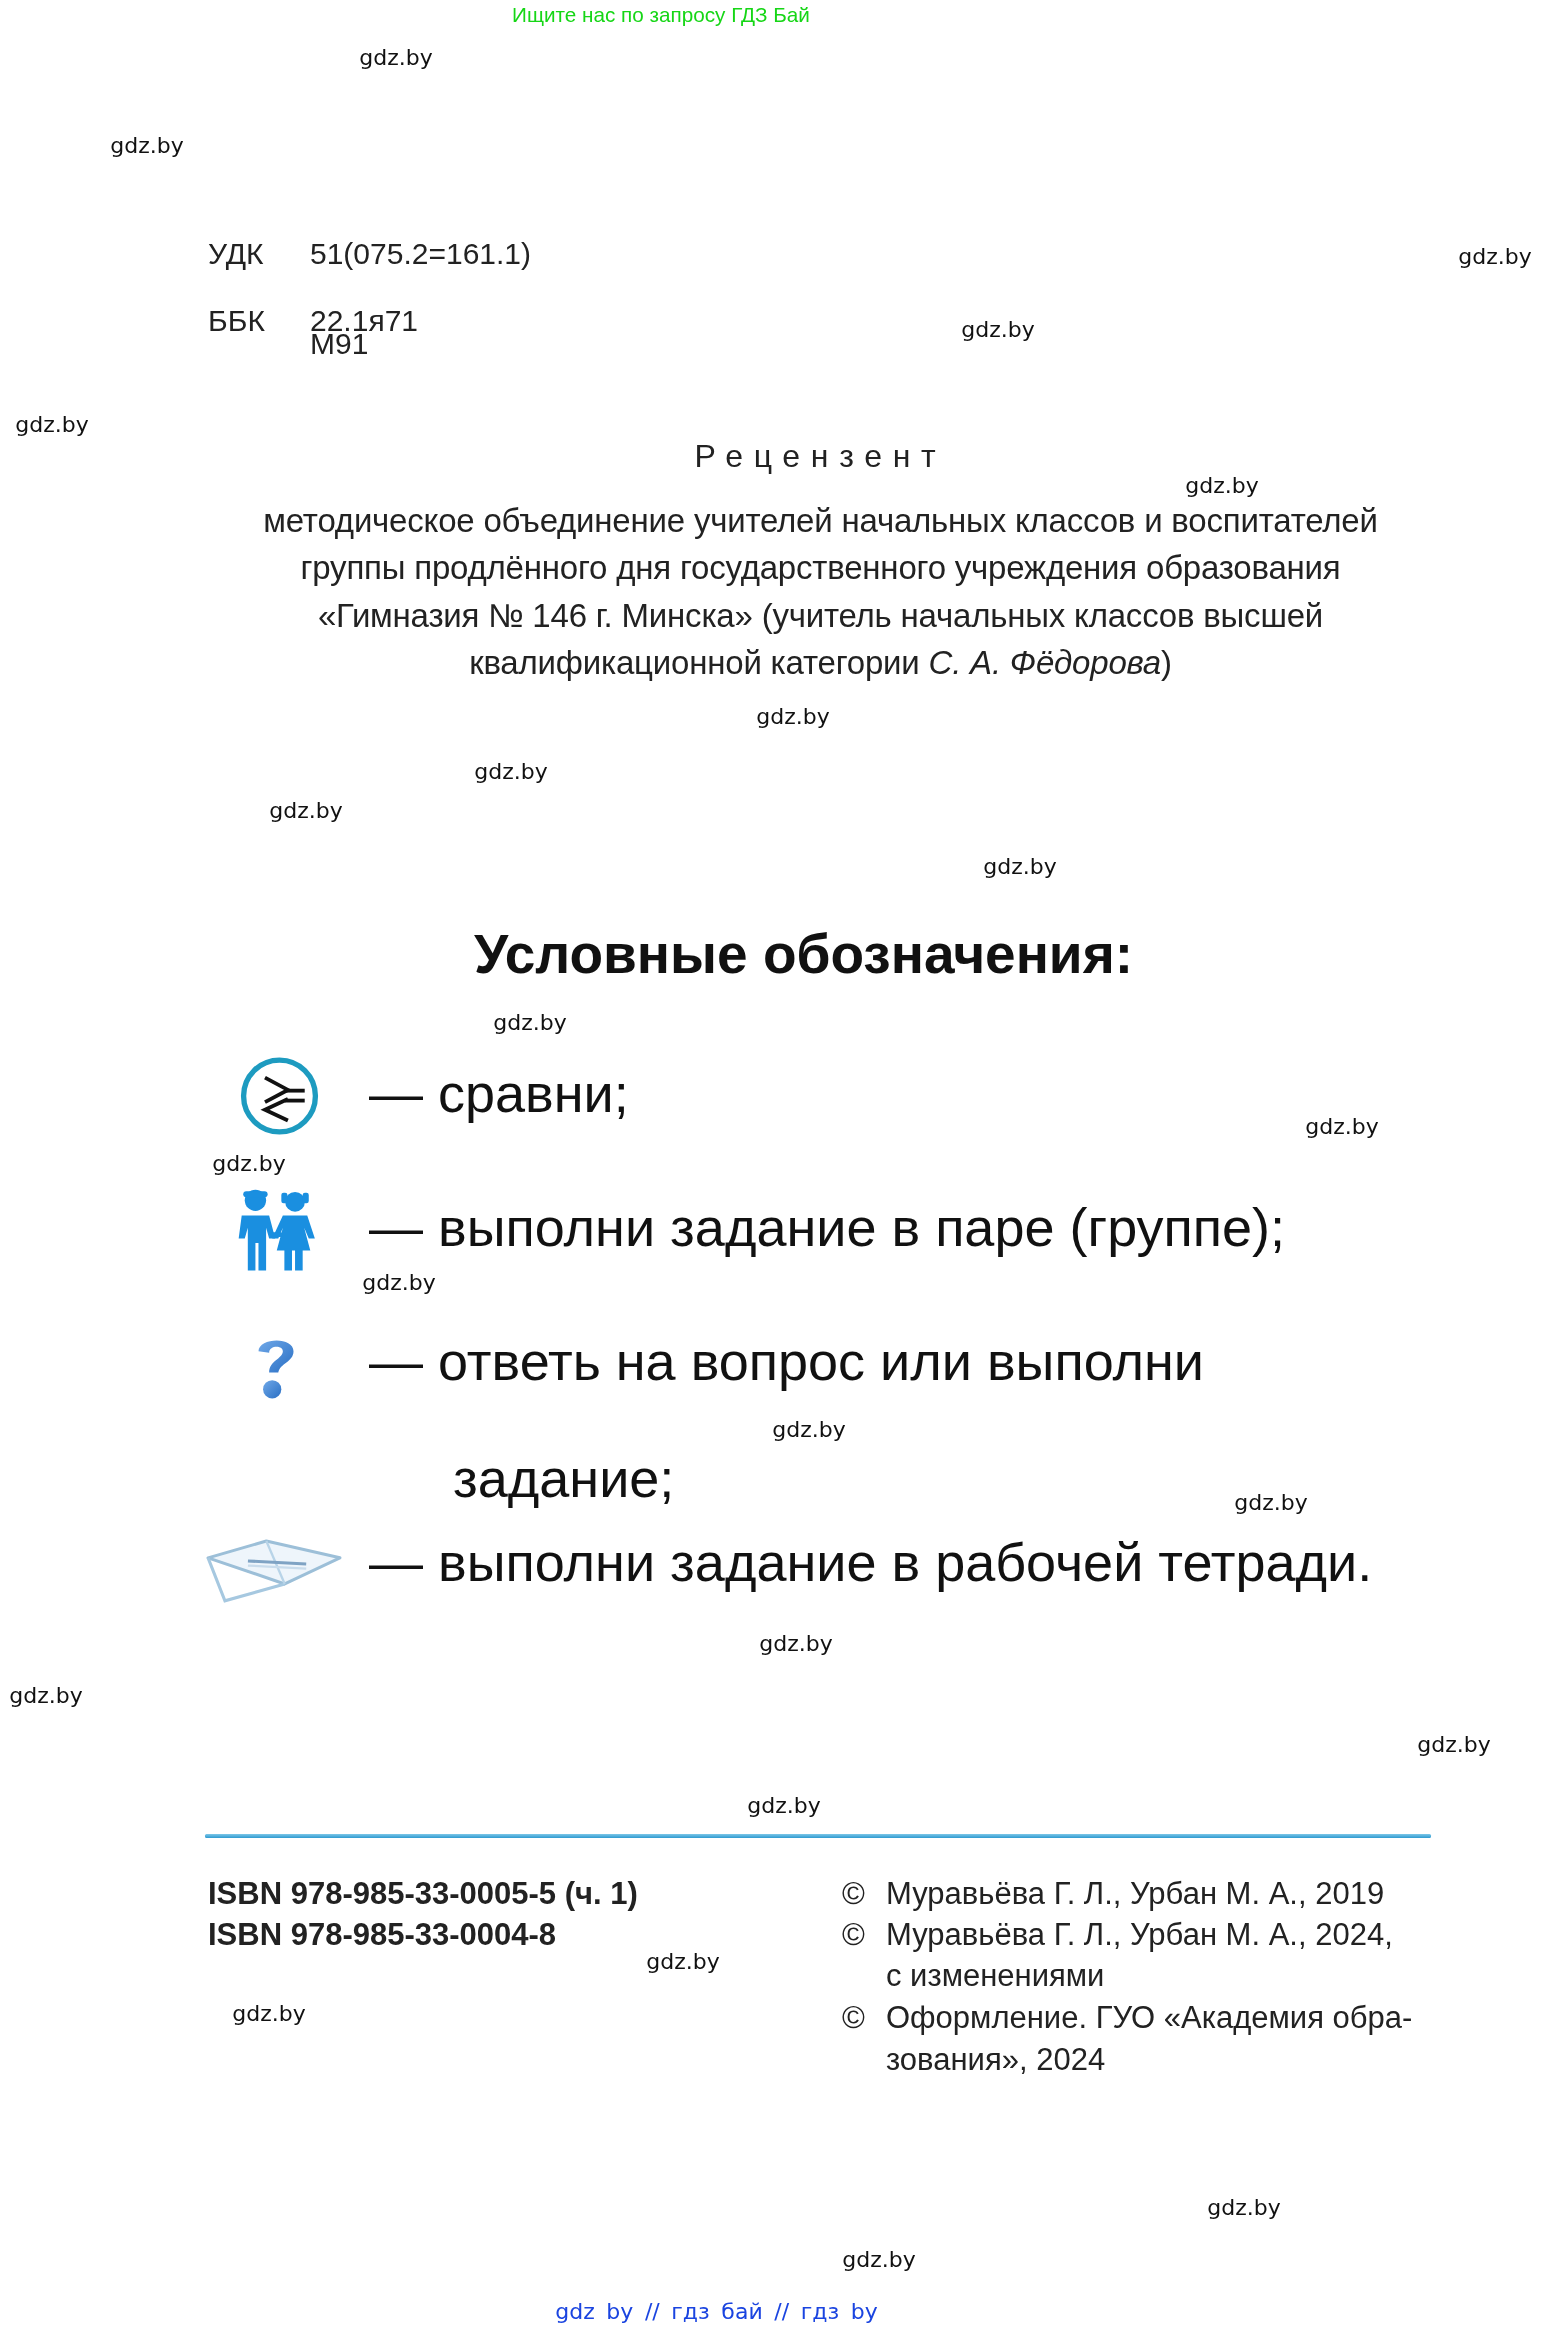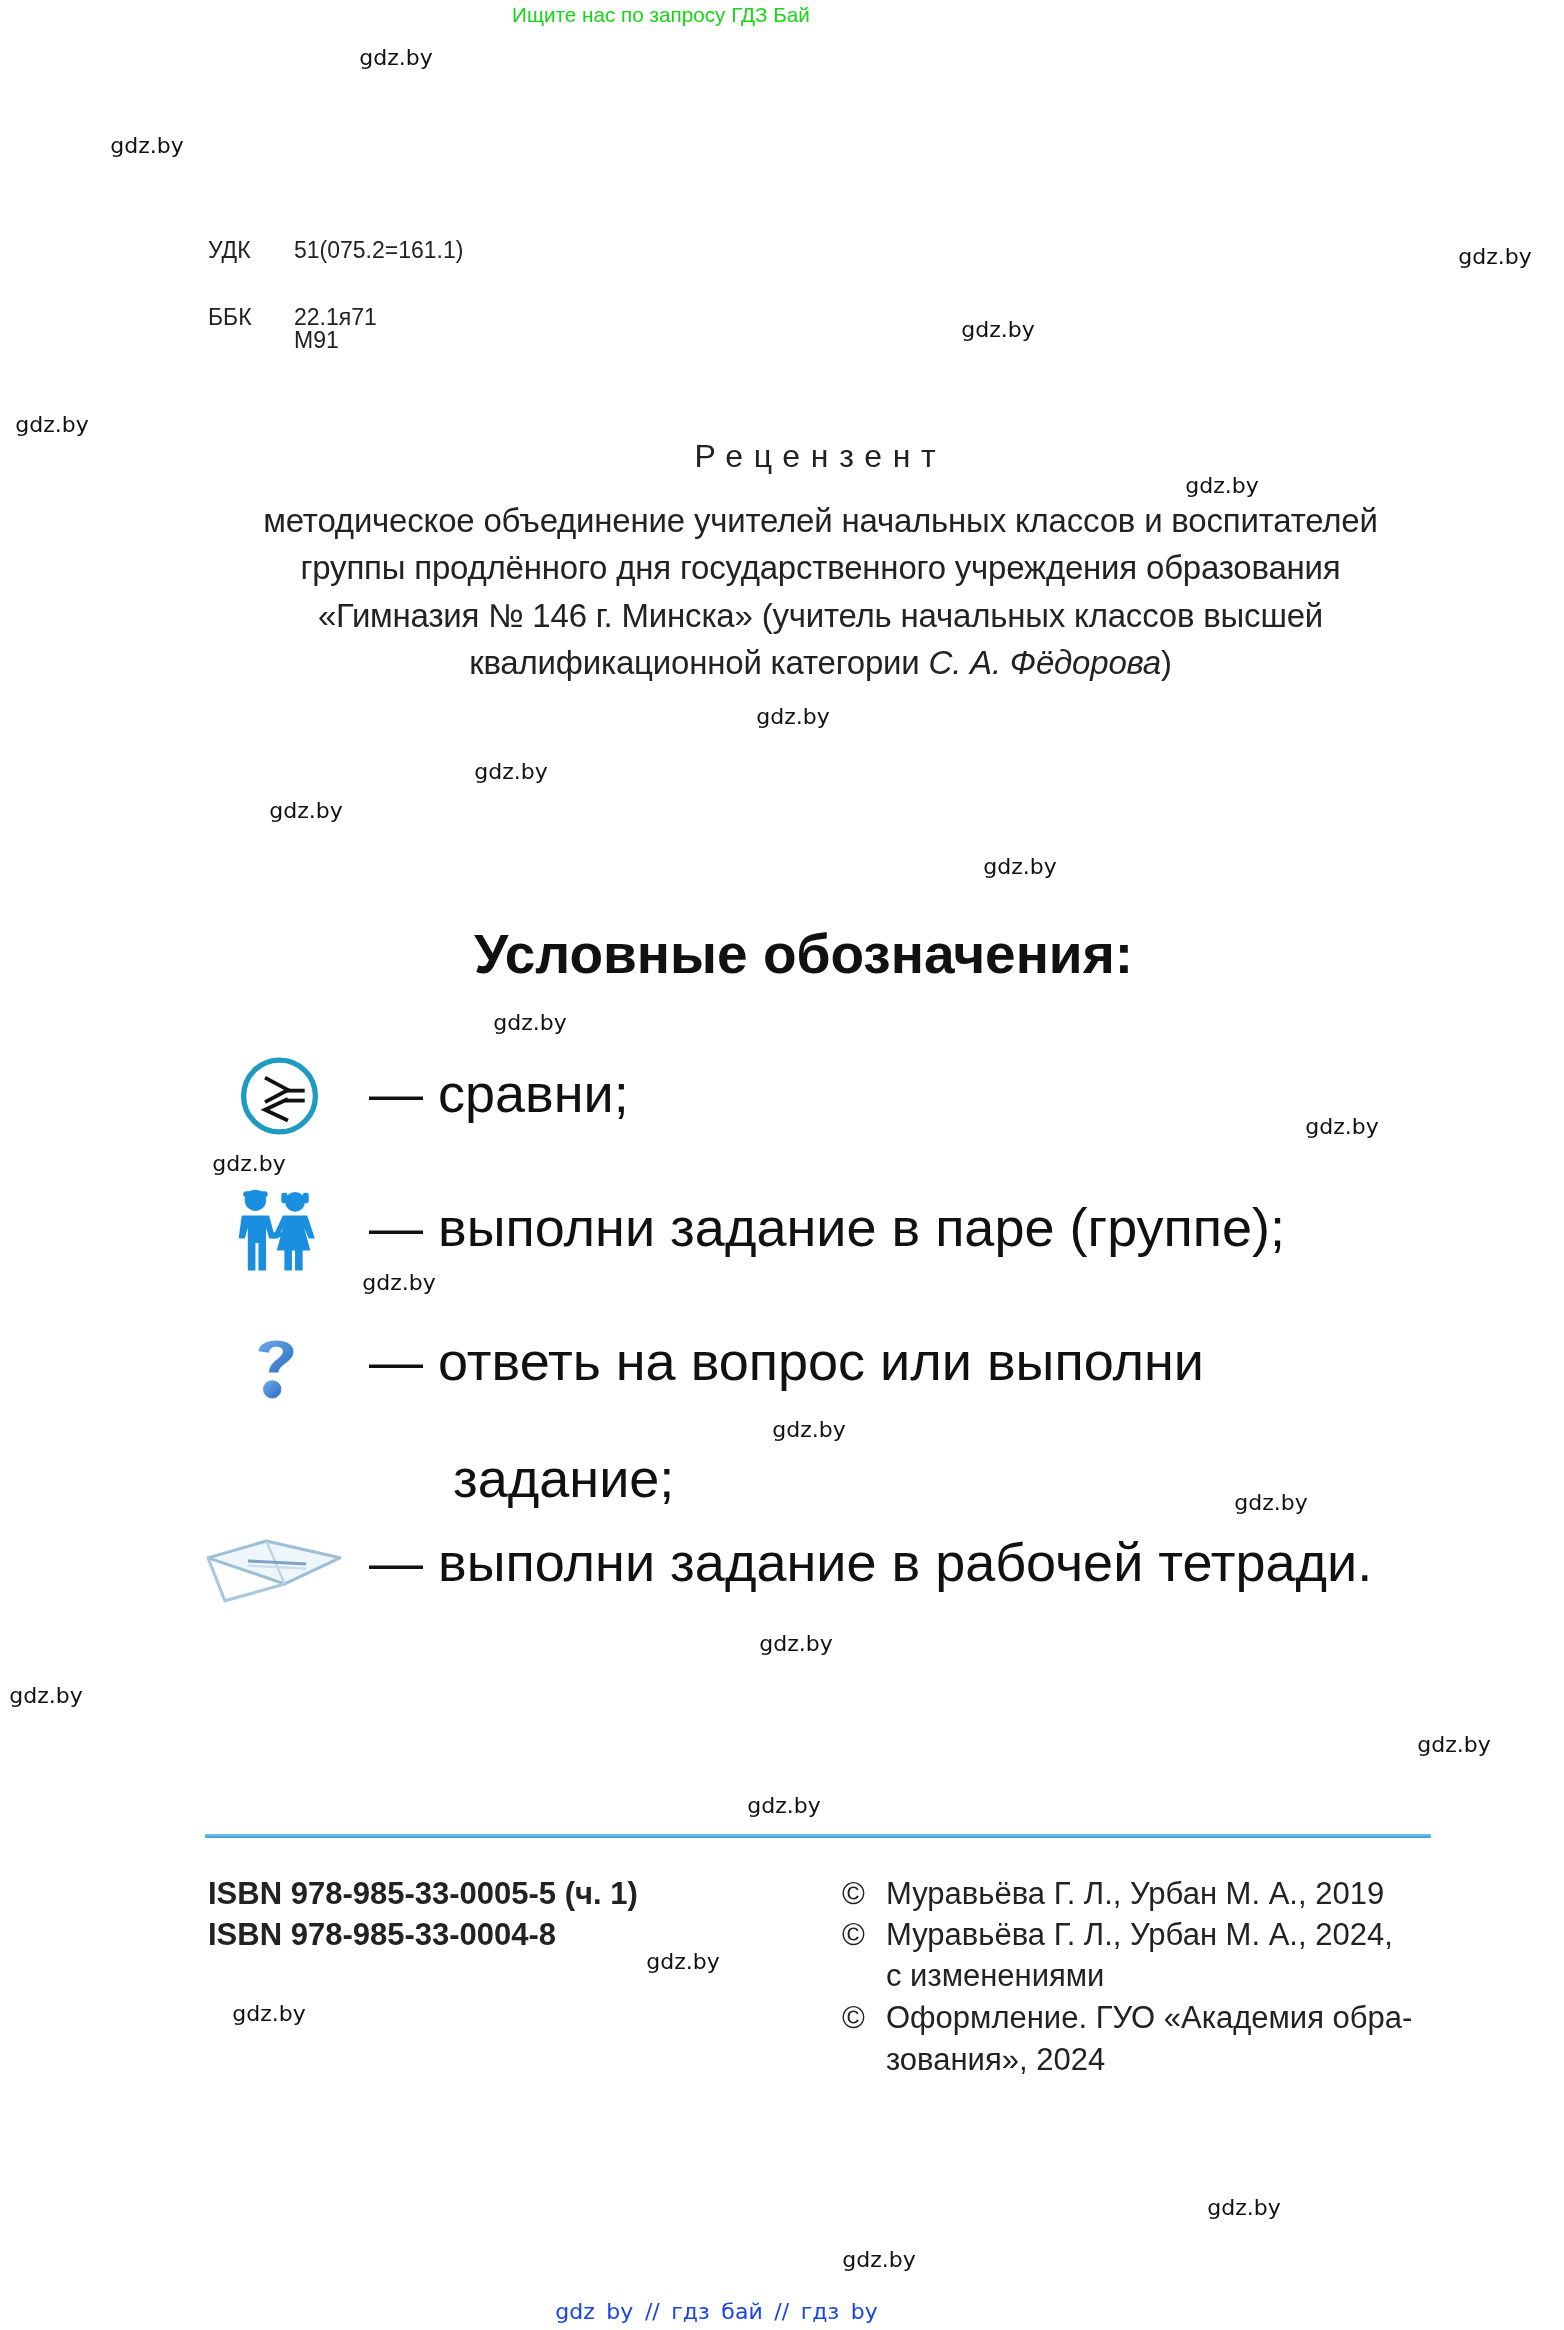--- a/index.html
+++ b/index.html
@@ -1,21 +1,21 @@
 <!DOCTYPE html>
 <html style="font-size:12.2px"><head>
 <meta charset="utf-8">
 <style>
   html, body { margin:0; padding:0; background:#ffffff; }
   body { width:1564px; height:2330px; position:relative; overflow:hidden; font-family:"Liberation Sans", sans-serif; color:#1a1a1a; }
   .abs { position:absolute; white-space:nowrap; }
   .banner { left:0; width:1322px; top:3.1px; text-align:center; color:#16d616; font-size:20.7px; font-family:"Liberation Sans", sans-serif; }
   .wm { font-family:"DejaVu Sans", sans-serif; font-size:22px; color:#111; transform:translate(-50%,-50%); }
-  .udk { left:208px; font-size:23px; color:#222; }
-  .udk .code { position:absolute; left:86px; }
+  .udk { left:208px; font-size:30px; color:#222; }
+  .udk .code { position:absolute; left:102px; }
   .center { left:0; width:1641px; text-align:center; }
   .reviewer-title { top:438px; font-size:32px; letter-spacing:10.7px; color:#222; }
   .reviewer-line { font-size:33px; color:#222; letter-spacing:-0.2px; }
   .legend-title { top:922px; font-size:55px; font-weight:bold; color:#111; }
   .legend-text { left:369px; font-size:54px; color:#111; }
   .divider { left:205px; top:1834px; width:1226px; height:3.8px; background:linear-gradient(to bottom,#7cc7e8,#2e9ad0); border-radius:1.5px; }
   .isbn { left:208px; font-size:31px; font-weight:bold; color:#222; }
   .copy { left:842px; font-size:31px; color:#222; }
   .copy .sym { display:inline-block; width:44px; }
   .copy-cont { left:886px; font-size:31px; color:#222; }

